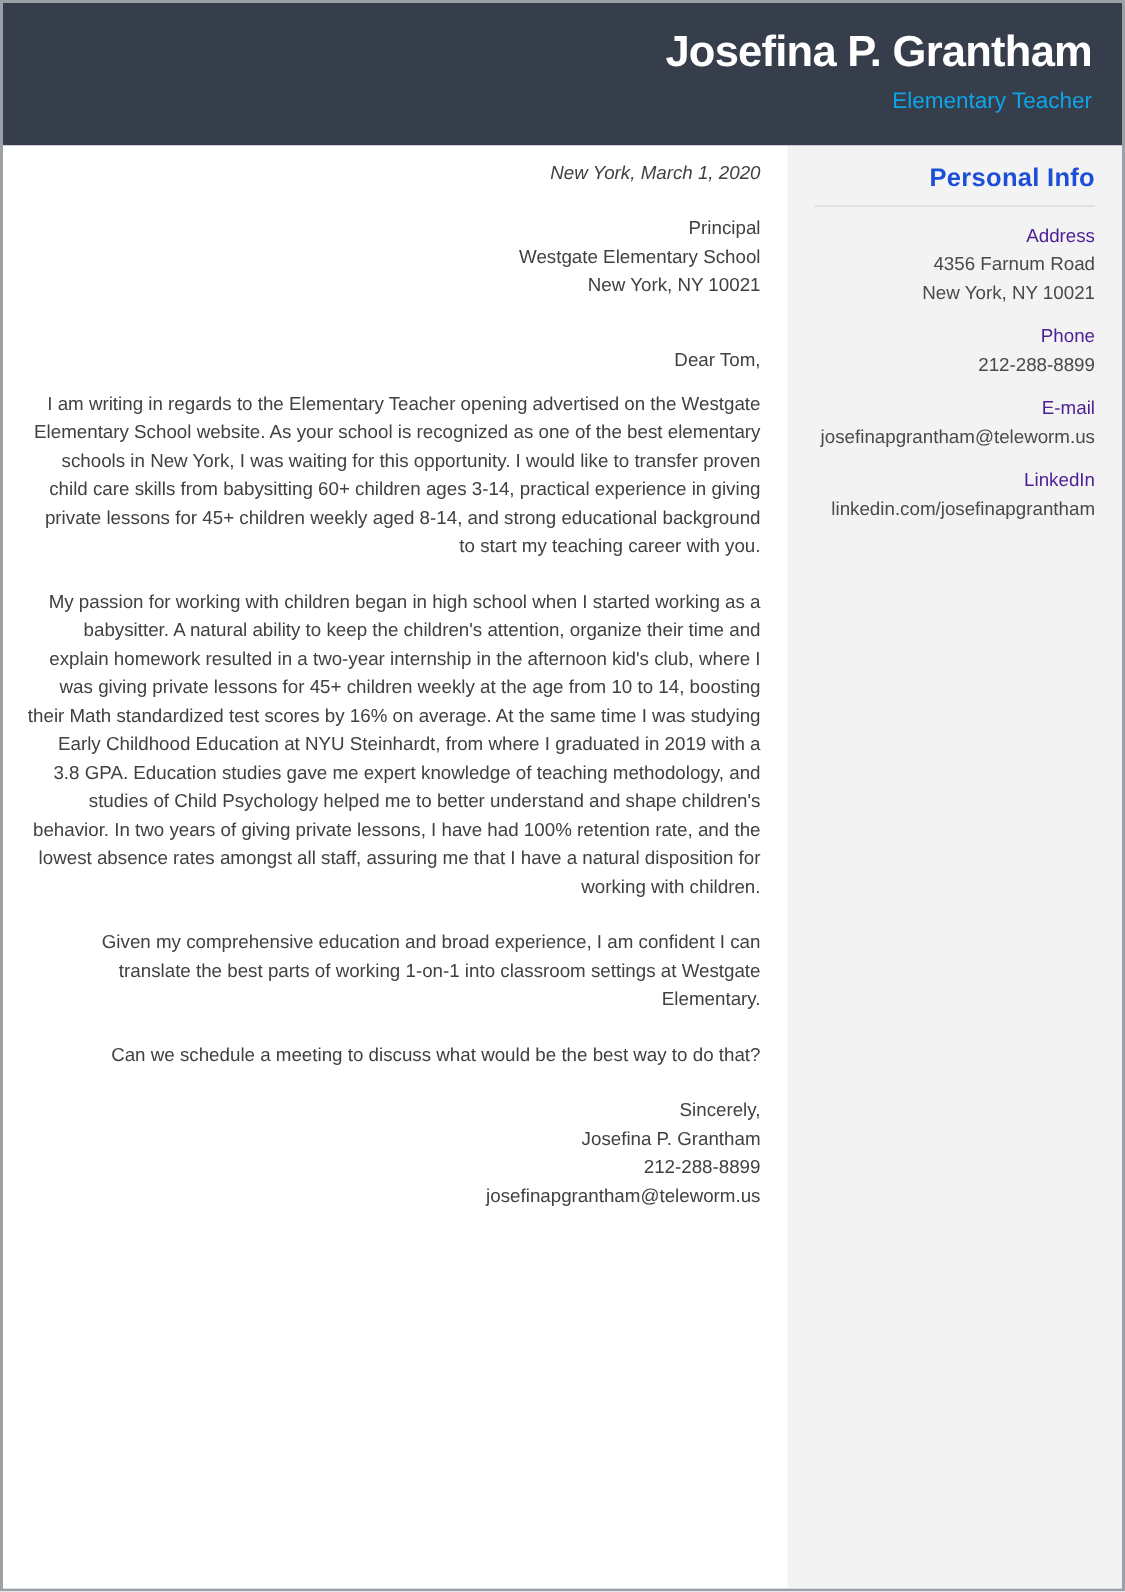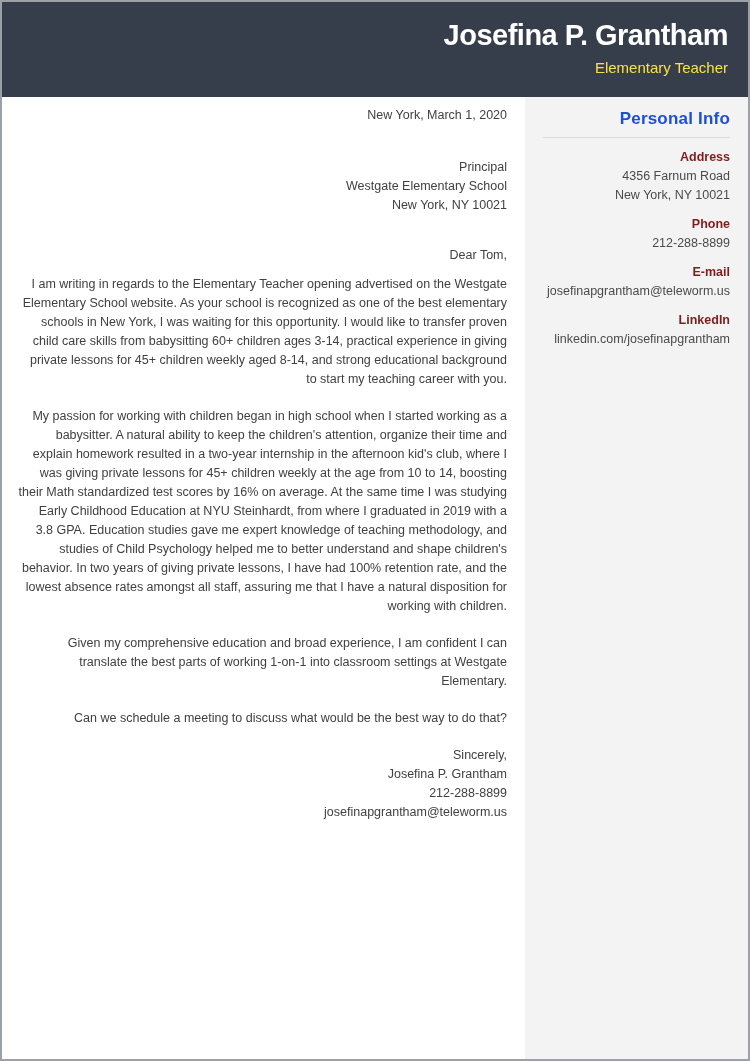--- a/index.html
+++ b/index.html
@@ -23,39 +23,39 @@
     padding: 16px 20px 0 18px;
   }
   .header .name {
     color: #ffffff;
     font-size: 29px;
     font-weight: 700;
     letter-spacing: -0.5px;
     line-height: 34px;
   }
   .header .job-title {
-    color: #fde047;
+    color: #0ea5e9;
     font-size: 15px;
     font-weight: 400;
     margin-top: 7px;
     line-height: 18px;
   }
   .content {
     display: flex;
     height: 962px;
   }
   .letter {
     flex: 1 1 auto;
     background: #ffffff;
     padding: 9px 18px 20px 16px;
     color: #414141;
     font-size: 12.5px;
     line-height: 19px;
   }
-  .letter .date { margin-bottom: 33px; }
+  .letter .date { margin-bottom: 18px; font-style: italic; }
   .letter .recipient { margin-bottom: 31px; }
   .letter .salutation { margin-bottom: 10px; }
   .letter p.body-par { margin-bottom: 18px; }
   .letter .closing-block { margin-top: 18px; }
   .sidebar {
     width: 223px;
     flex: 0 0 223px;
     background: #f3f3f3;
     padding: 11px 18px 20px 18px;
     color: #4a4a4a;
@@ -66,22 +66,22 @@
     color: #1d4ed8;
     font-size: 17px;
     font-weight: 700;
     line-height: 22px;
     padding-bottom: 7px;
     border-bottom: 1px solid #dcdcdc;
     letter-spacing: 0.2px;
   }
   .sidebar .section { margin-top: 10px; }
   .sidebar .section .label {
-    font-weight: 700;
-    color: #7f1d1d;
+    font-weight: 400;
+    color: #4c1d95;
   }
 </style>
 </head>
 <body>
 
 <div class="page">
 
   <div class="header">
     <div class="name">Josefina P. Grantham</div>
     <div class="job-title">Elementary Teacher</div>

